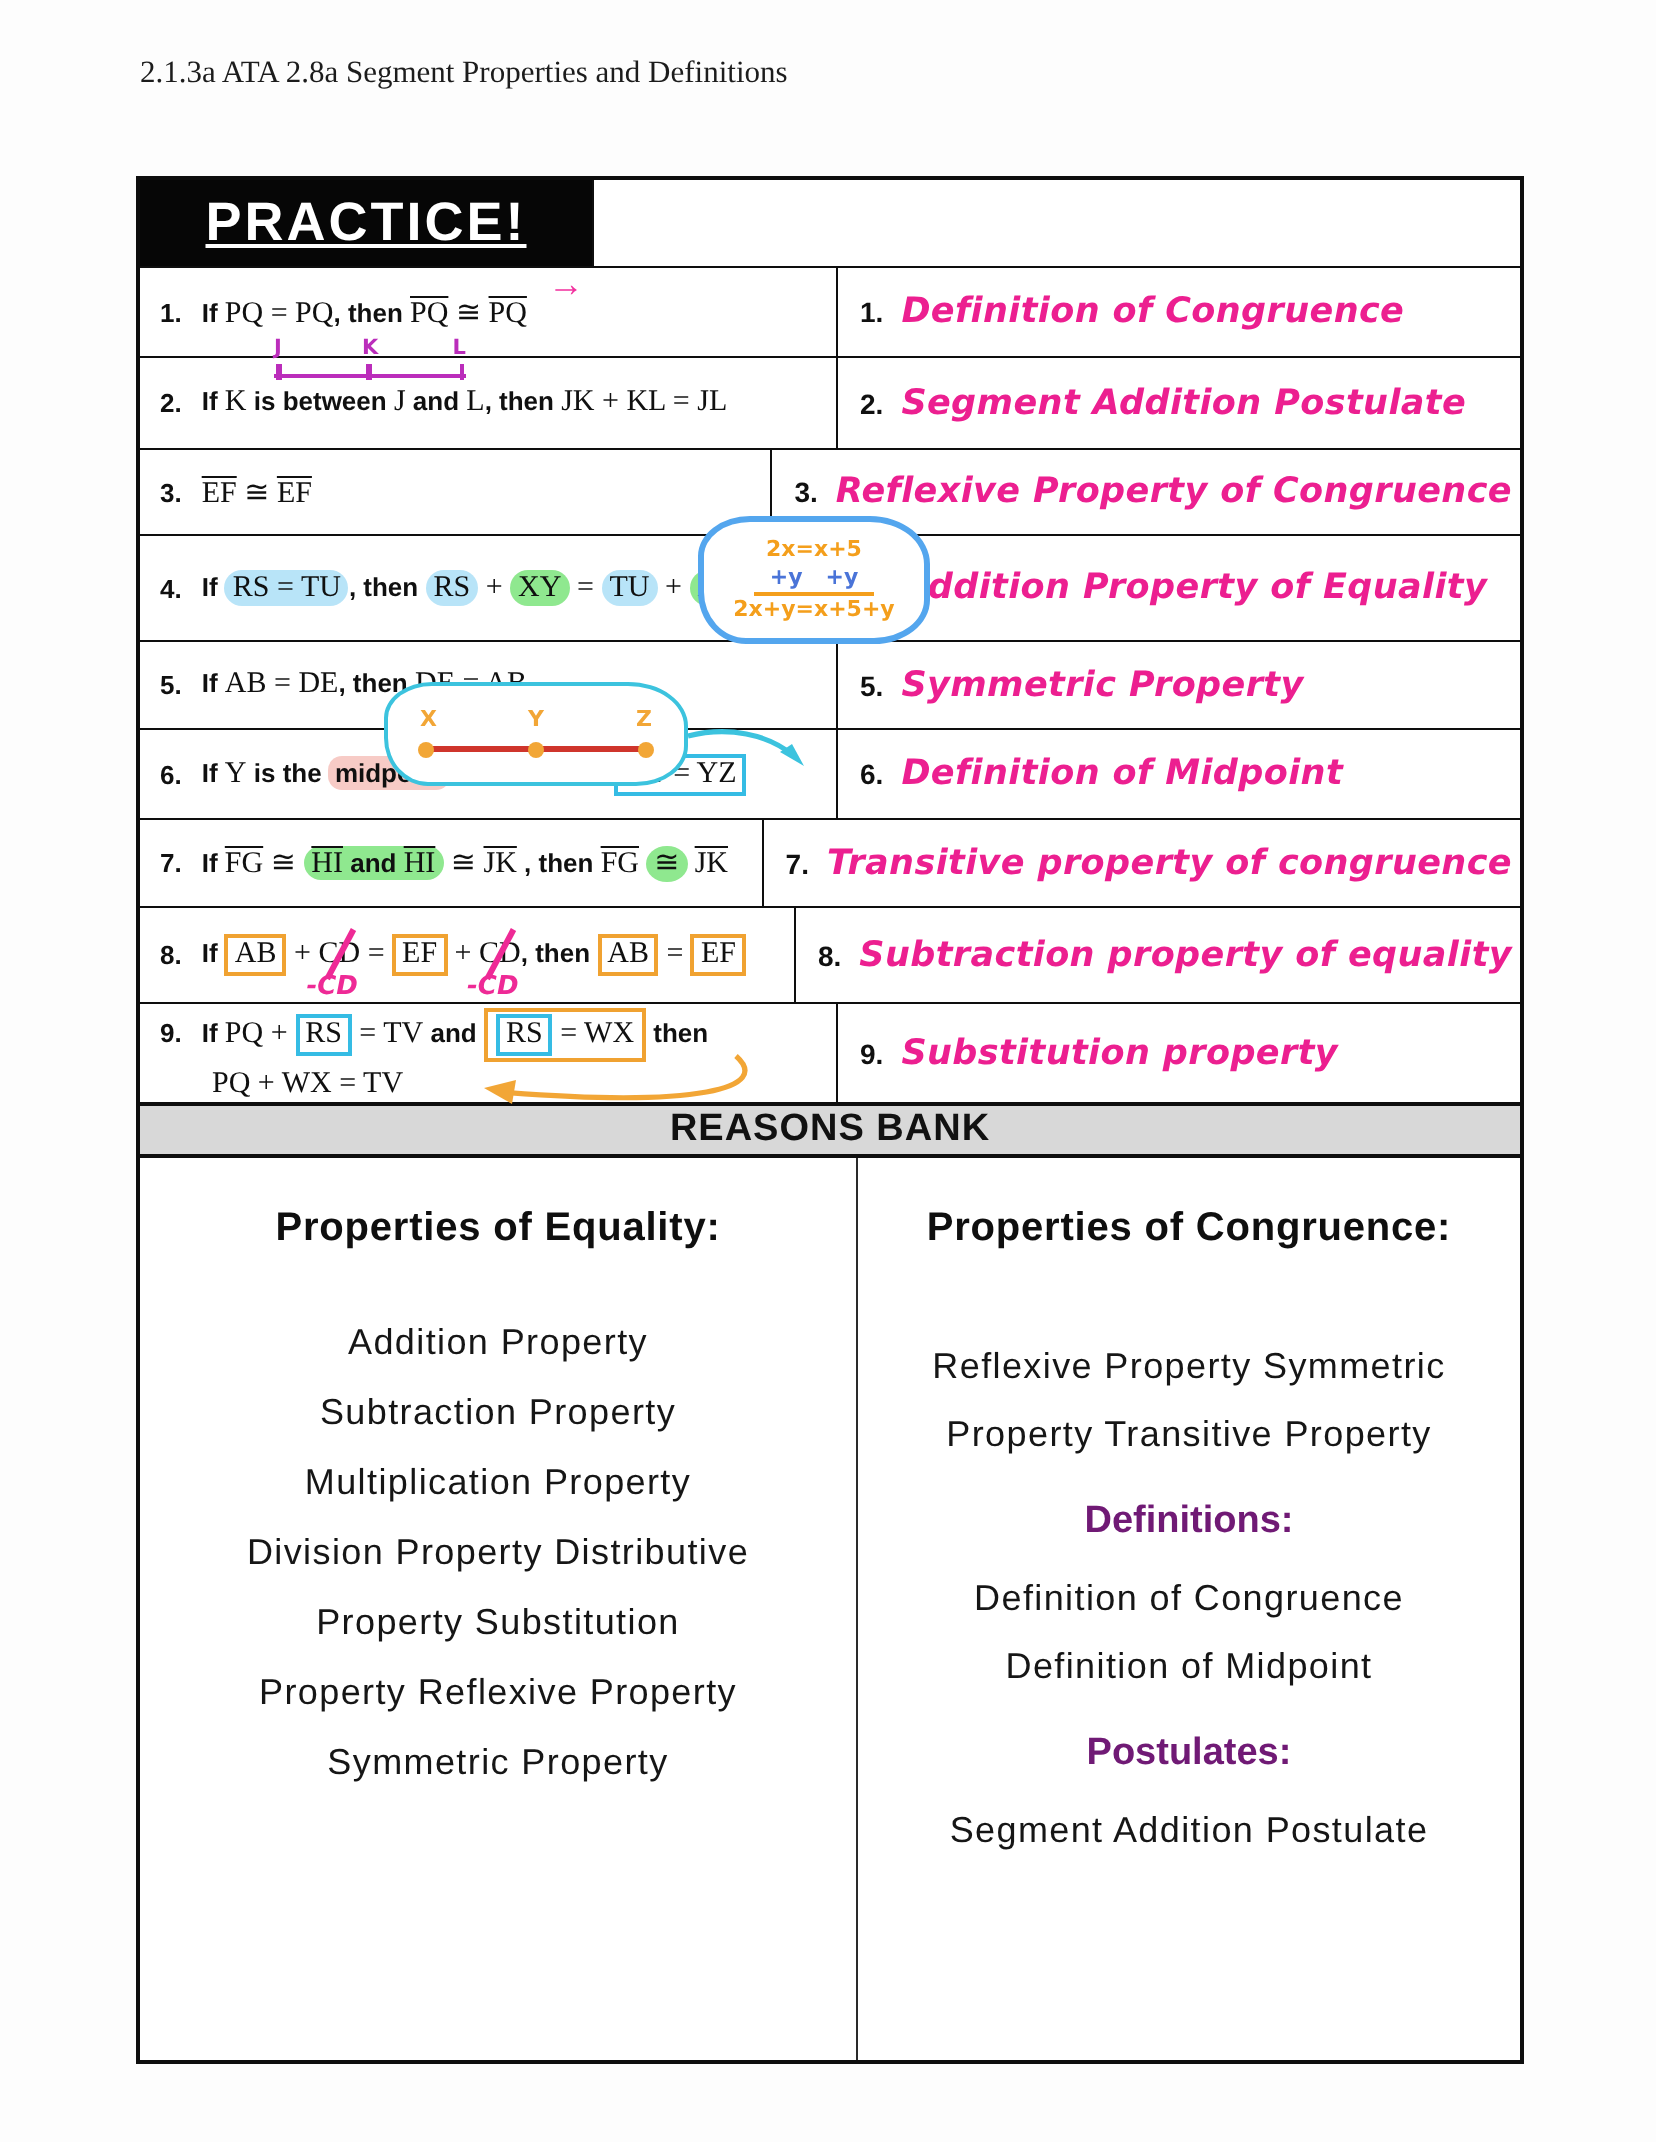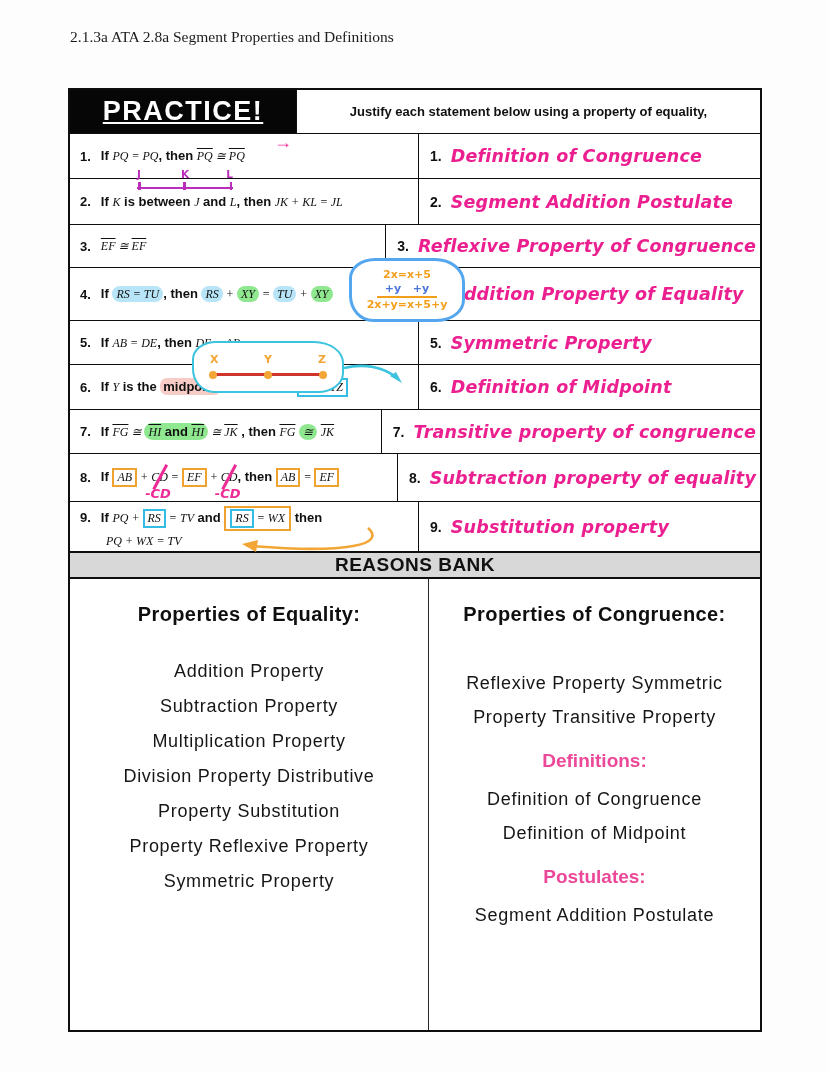--- a/index.html
+++ b/index.html
@@ -43,21 +43,21 @@
     display:flex; align-items:center; padding:3px 4px 3px 10px;
     font-size:13px; font-weight:bold; color:#101010;
   }
   .ac { flex:1; display:flex; align-items:center; gap:9px; padding:2px 4px 2px 11px; position:relative; }
   .a-num { font-weight:bold; font-size:14px; color:#101010; }
   .hw {
     font-family:"DejaVu Sans",sans-serif; font-style:italic; font-weight:bold;
     font-size:17.5px; color:#ec1f90; white-space:nowrap; letter-spacing:0.2px;
   }
   .q-num { margin-right:10px; }
-  .m { font-family:"Liberation Serif",serif; font-style:italic; font-weight:normal; font-size:12px; }
+  .m { font-family:"Liberation Serif",serif; font-weight:normal; font-size:15px; }
   .ol { text-decoration:overline; }
 
   .r1{height:45px} .r2{height:46px} .r3{height:43px} .r4{height:53px}
   .r5{height:44px} .r6{height:45px} .r7{height:44px} .r8{height:48px} .r9{height:50px}
 
   
   .hl-blue  { background:#b8e4f8; border-radius:10px; padding:1px 4px; }
   .hl-green { background:#8fe88f; border-radius:10px; padding:1px 4px; }
   .hl-pink  { background:#f7cbc6; border-radius:7px; padding:1px 3px; }
   .circ-green { background:#8fe88f; border-radius:50%; padding:1px 4px; }
@@ -129,37 +129,36 @@
     height:28px; display:flex; align-items:center; justify-content:center;
     font-weight:bold; font-size:19px; letter-spacing:0.5px; color:#111;
   }
   .bank-body { display:flex; height:451px; background:#fff; }
   .bank-left  { width:359px; border-right:1.8px solid #2a2a2a; text-align:center; padding-top:24px; }
   .bank-right { flex:1; text-align:center; padding-top:24px; }
   .bank-h {
     font-size:20px; font-weight:bold; letter-spacing:0.4px; color:#0f0f0f; margin:0 0 28px 0;
   }
   .bank-right .bank-h { margin-bottom:40px; }
-  .bank-h2 { font-size:19px; font-weight:bold; margin:16px 0 10px 0; color:#ec4899; }
+  .bank-h2 { font-size:19px; font-weight:bold; margin:16px 0 10px 0; color:#701a75; }
   .bank-line { font-size:18px; letter-spacing:0.7px; line-height:35px; color:#161616; }
   .bank-right .bank-line { line-height:34px; }
 </style>
 </head>
 <body>
 
 <div class="doc-title">2.1.3a ATA 2.8a Segment Properties and Definitions</div>
 
 <div class="ptable">
 
   <div class="header-row">
     <div class="banner-cell">
       <span class="banner-text">PRACTICE!</span>
     </div>
     <div class="instr-cell">
-      <span>Justify each statement below using a property of equality,</span>
     </div>
   </div>
 
   <div class="q-row r1">
     <div class="qc">
       <span class="q-num">1.</span>
       <span><span>If </span><span class="m">PQ = PQ</span><span>, then </span><span class="m ol">PQ</span><span class="m"> ≅ </span><span class="m ol">PQ</span></span>
       <span class="ray-arrow">→</span>
     </div>
     <div class="ac">

